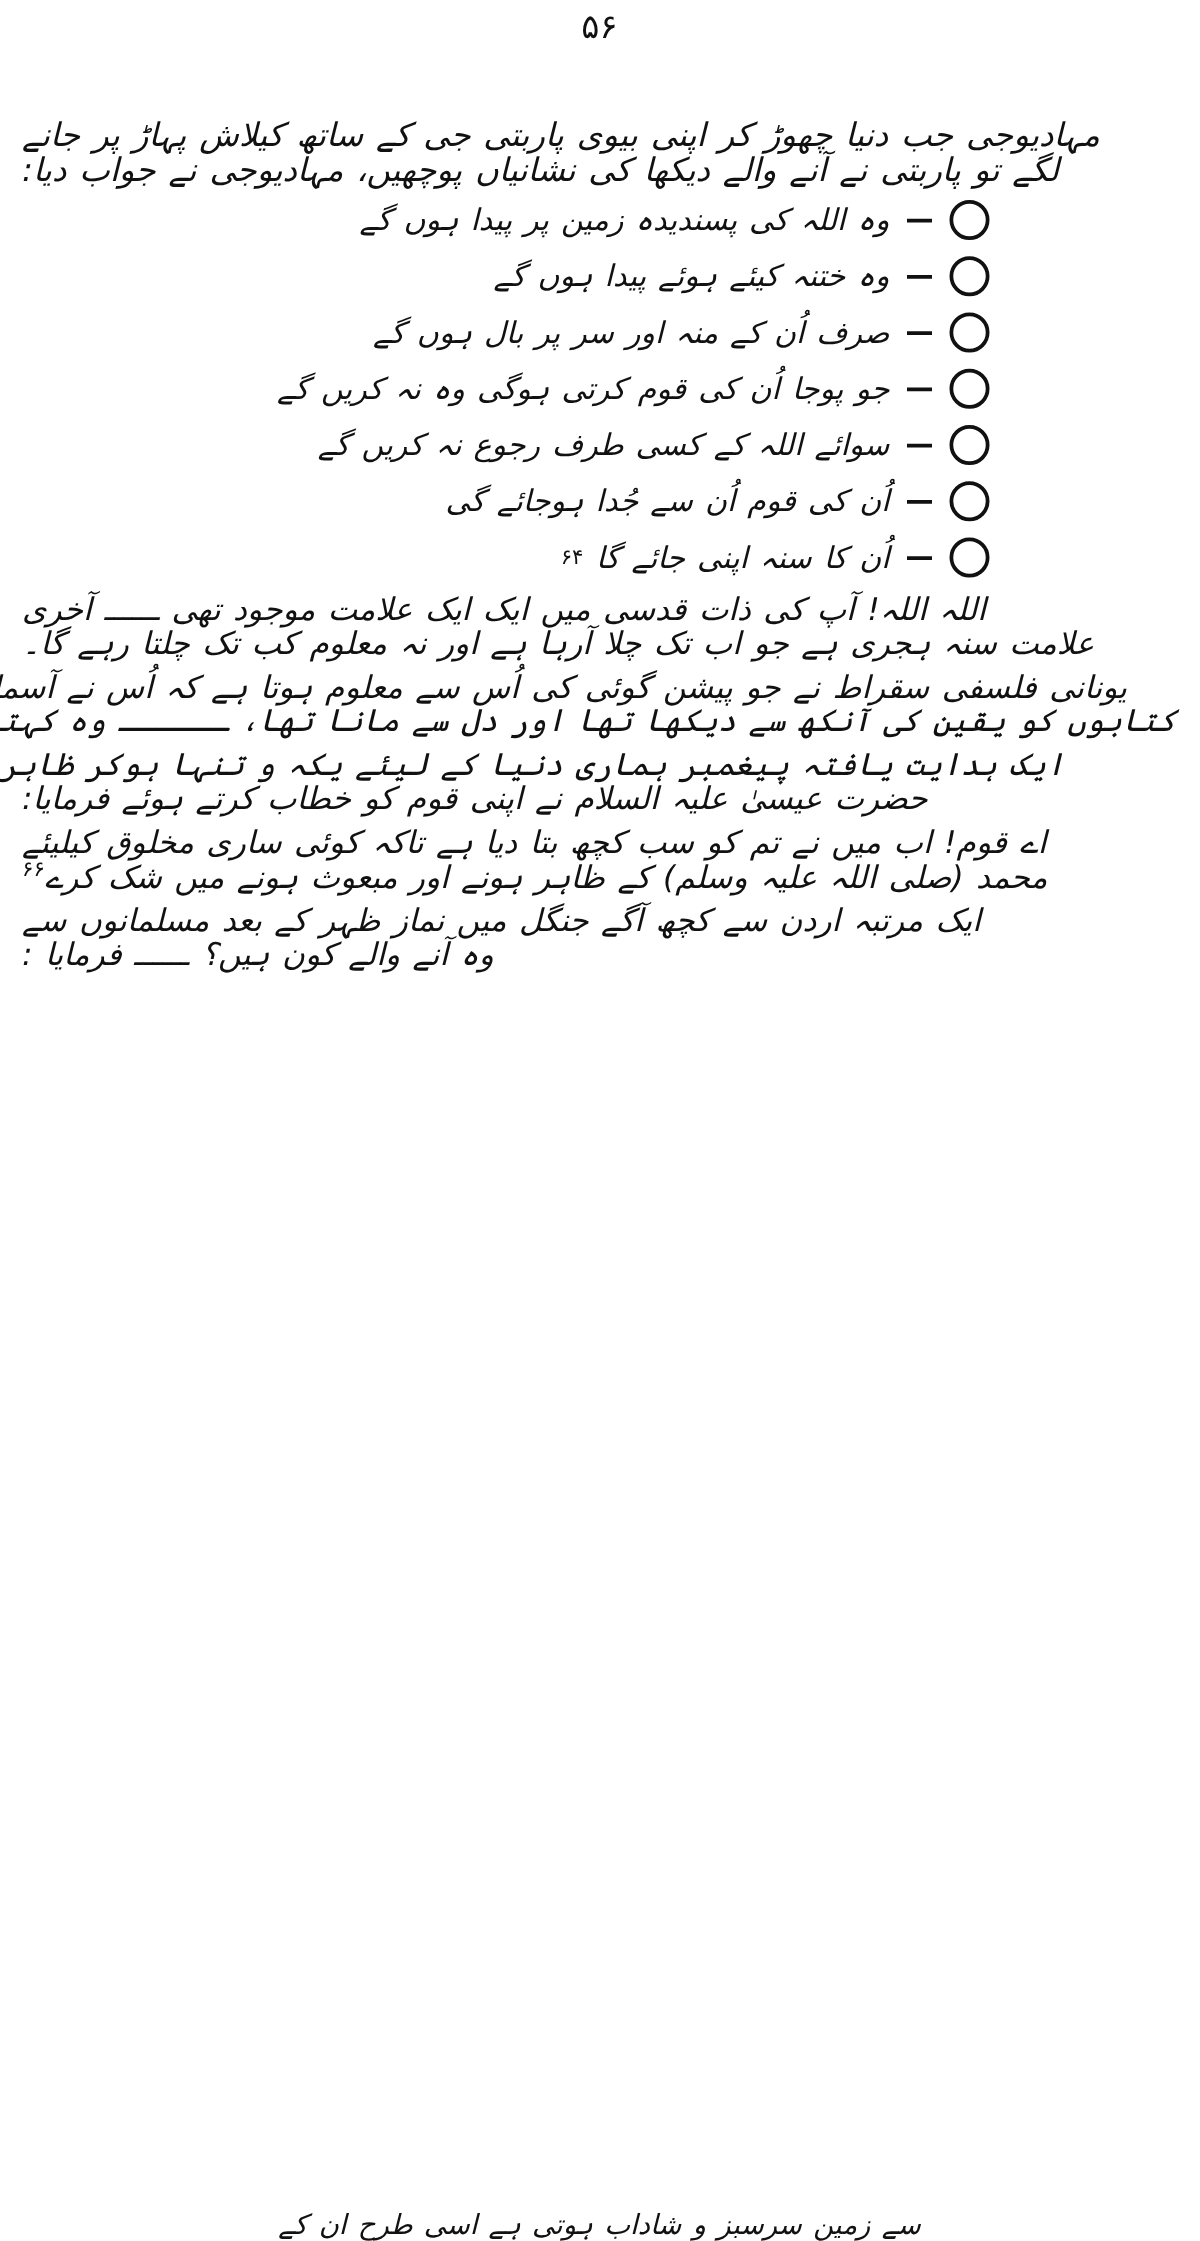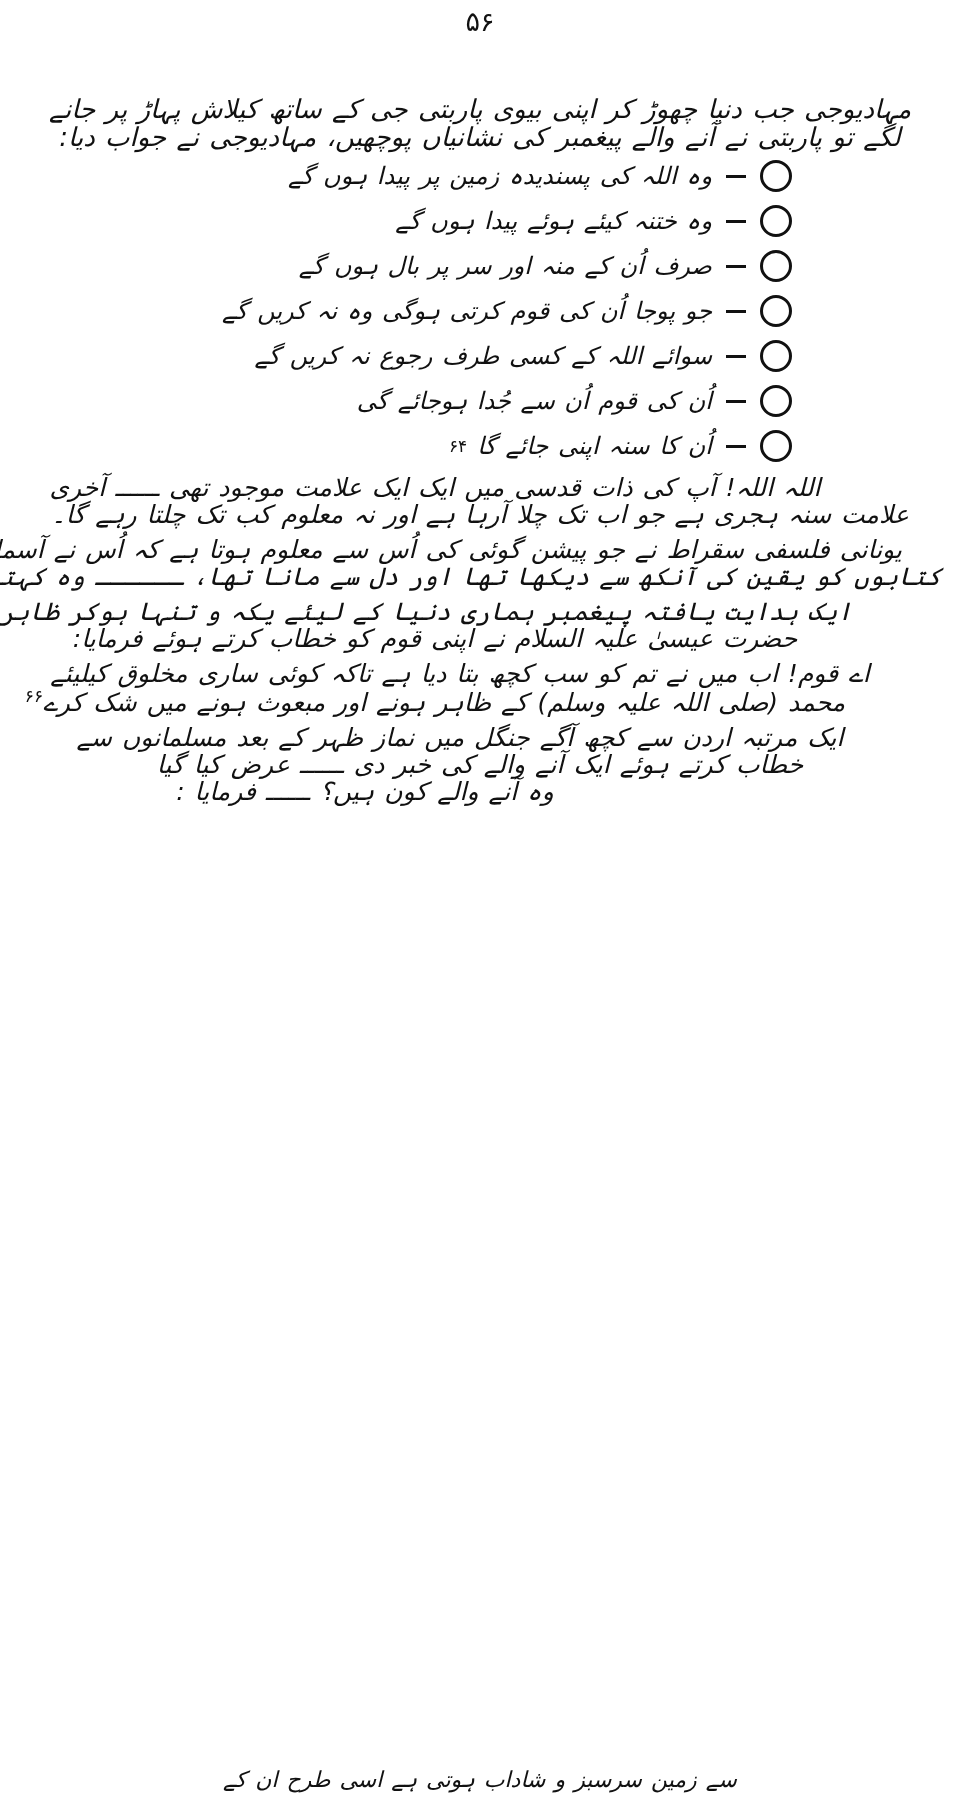--- a/index.html
+++ b/index.html
@@ -45,21 +45,21 @@
     top: 96px;
     right: 18px;
     left: 18px;
     direction: rtl;
     text-align: right;
   }
 
   .line {
     position: relative;
     direction: rtl;
-    text-align: center;
+    text-align: left;
     font-size: 25px;
     line-height: 1.0;
     white-space: nowrap;
     color: #111;
     font-family: "DejaVu Sans", sans-serif;
     transform-origin: right center;
   }
 
   
   .hand {
@@ -142,21 +142,21 @@
 </head>
 <body>
 
 <div class="page">
 
   <div class="page-number">۵۶</div>
 
   <div class="body-block">
 
     <div class="line hand para tight" style="font-size:26px;">مہادیوجی جب دنیا چھوڑ کر اپنی بیوی پاربتی جی کے ساتھ کیلاش پہاڑ پر جانے</div>
-    <div class="line hand para gap-sm" style="font-size:26px;">لگے تو پاربتی نے آنے والے پیغمبر کی نشانیاں پوچھیں، مہادیوجی نے جواب دیا:</div>
+    <div class="line hand para gap-sm" style="font-size:26px;">لگے تو پاربتی نے آنے والے دیکھا کی نشانیاں پوچھیں، مہادیوجی نے جواب دیا:</div>
 
     <ul class="bullet-list">
       <li class="bullet-item">
         <span class="bullet-circle"></span>
         <span class="bullet-dash"></span>
         <span class="bullet-text hand">وہ اللہ کی پسندیدہ زمین پر پیدا ہوں گے</span>
       </li>
       <li class="bullet-item">
         <span class="bullet-circle"></span>
         <span class="bullet-dash"></span>
@@ -199,21 +199,20 @@
     <div class="line hand indent-2 tight">ایک ہدایت یافتہ پیغمبر ہماری دنیا کے لیئے یکہ و تنہا ہوکر ظاہر ہوگا۔</div>
 
     <div class="line hand indent-2 tight gap-sm">حضرت عیسیٰ علیہ السلام نے اپنی قوم کو خطاب کرتے ہوئے فرمایا:</div>
 
     <div class="line hand indent-1 tight">اے قوم! اب میں نے تم کو سب کچھ بتا دیا ہے تاکہ کوئی ساری مخلوق کیلیئے</div>
     <div class="line hand indent-2 tight gap-sm">
       <span>محمد (صلی اللہ علیہ وسلم) کے ظاہر ہونے اور مبعوث ہونے میں شک کرے</span><sup class="fn">۶۶</sup>
     </div>
 
     <div class="line hand indent-1 tight">ایک مرتبہ اردن سے کچھ آگے جنگل میں نماز ظہر کے بعد مسلمانوں سے</div>
-    <div class="line hand tight">خطاب کرتے ہوئے ایک آنے والے کی خبر دی ــــــ عرض کیا گیا</div>
     <div class="line hand indent-4 tight gap-md">وہ آنے والے کون ہیں؟ ــــــ فرمایا :</div>
 
 
   </div>
 
   <div class="cut-bottom hand">سے زمین سرسبز و شاداب ہوتی ہے اسی طرح ان کے</div>
 
 </div>
 
 </body></html>

